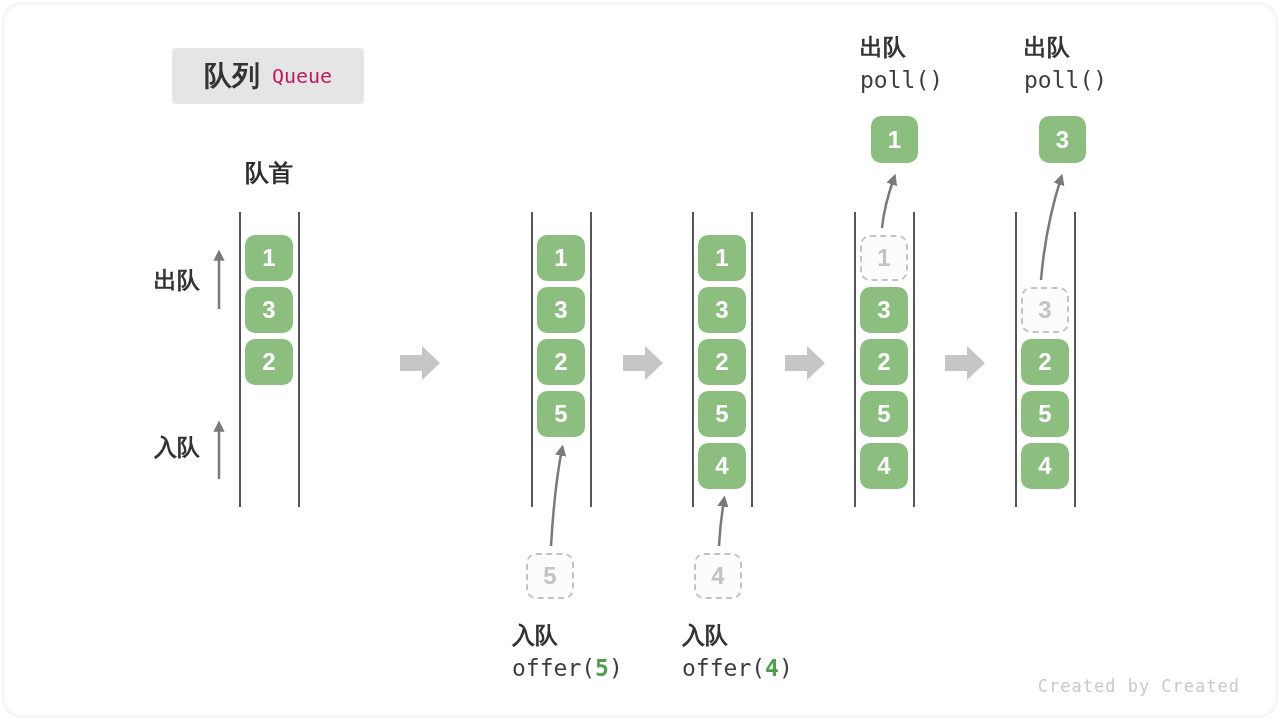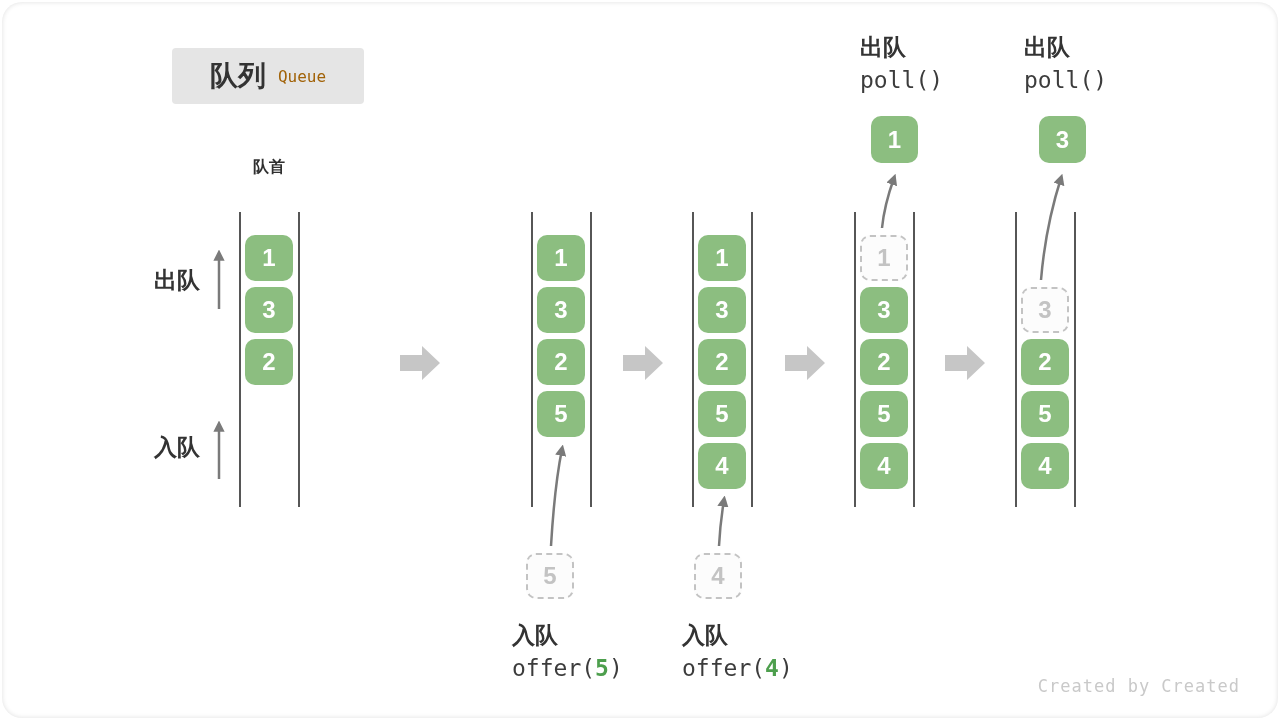--- a/index.html
+++ b/index.html
@@ -18,26 +18,26 @@
   }
   
   .title-box {
     position: absolute; left: 170px; top: 46px;
     width: 192px; height: 56px;
     background: #e5e5e5; border-radius: 4px;
     display: flex; align-items: center; justify-content: center; gap: 12px;
   }
   .title-zh { font-size: 28px; font-weight: 700; color: #333333; }
   .title-en { font-family: "DejaVu Sans Mono", "Liberation Mono", monospace;
-              font-size: 16px; font-weight: 500; color: #a16207; }
+              font-size: 20px; font-weight: 500; color: #be185d; }
 
   
   .axis-label {
     position: absolute; width: 120px; text-align: center;
-    font-size: 16px; font-weight: 700; color: #2f2f2f;
+    font-size: 24px; font-weight: 700; color: #2f2f2f;
   }
   .front-label { left: 207px; top: 155px; }
   .rear-label  { left: 207px; top: 540px; }
 
   
   .side-label {
     position: absolute; font-size: 23px; font-weight: 700; color: #333333;
   }
   .dequeue-label { left: 152px; top: 263px; }
   .enqueue-label { left: 152px; top: 430px; }

